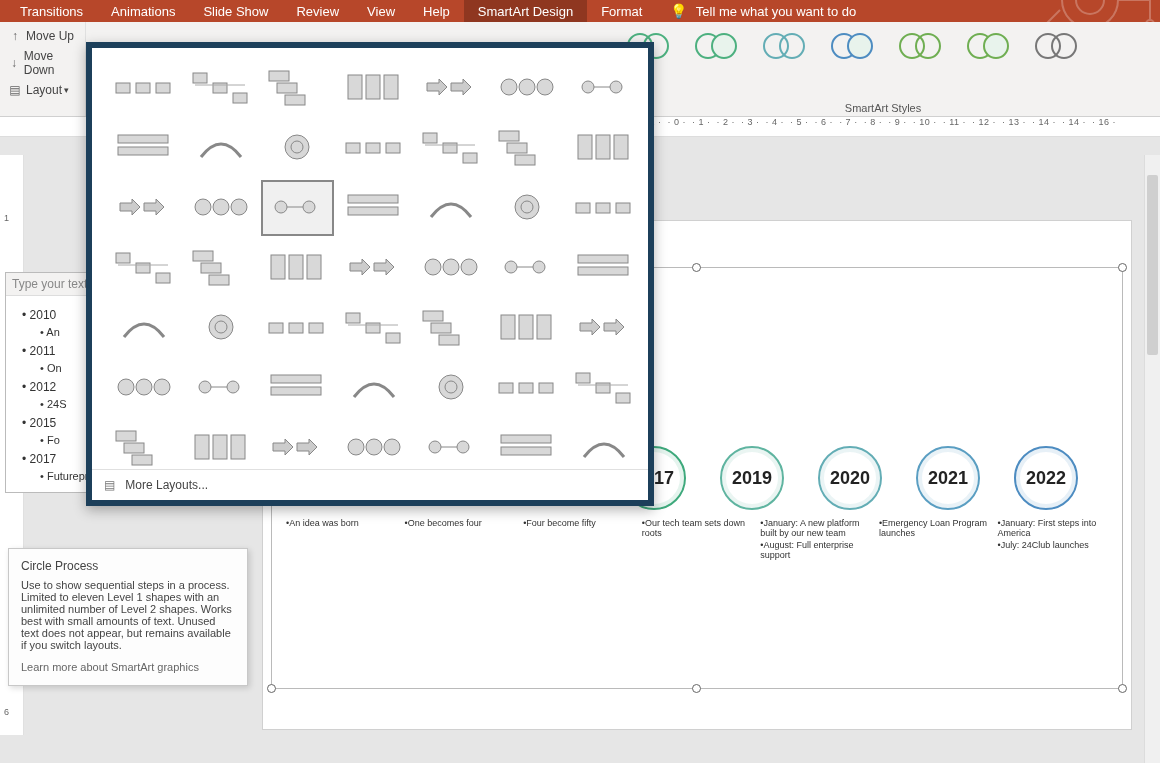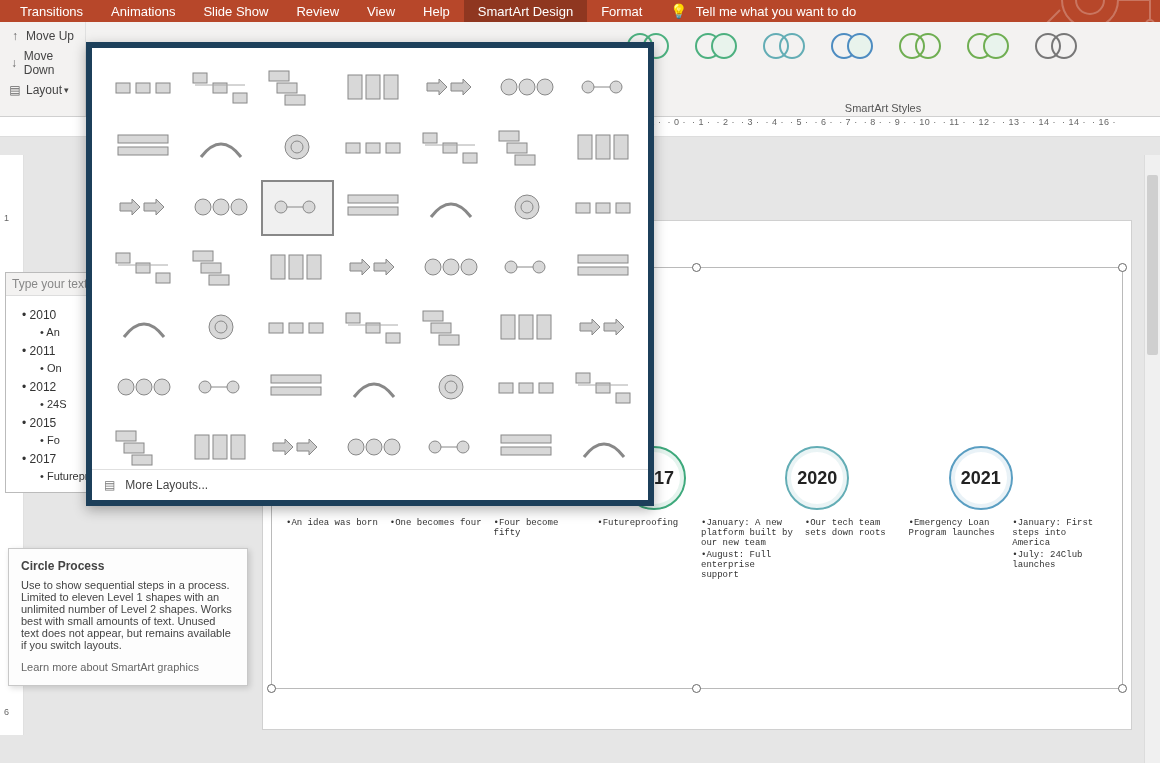--- a/index.html
+++ b/index.html
@@ -193,21 +193,21 @@
     width: 240px;
     background: #fdfdfd;
     border: 1px solid #c8c8c8;
     padding: 10px 12px 12px;
     font-size: 11px;
     color: #444;
     z-index: 6;
     box-shadow: 2px 2px 6px rgba(0,0,0,0.15);
   }
   .tooltip .tt-title {
-    font-weight: bold;
+    font-weight: normal;
     font-size: 12px;
     margin-bottom: 6px;
   }
   .tooltip .tt-link {
     color: #666;
     margin-top: 10px;
     cursor: pointer;
   }
 
   
@@ -337,21 +337,21 @@
     right: 10px;
     top: 250px;
     display: flex;
     font-size: 9px;
     color: #333;
   }
   .tl-cap {
     flex: 1;
     padding: 0 4px;
   }
-  .tl-cap div { margin-bottom: 2px; font-family: Liberation Mono, monospace; }
+  .tl-cap div { margin-bottom: 2px; }
   .tl-cap div::before { content: "•"; }
 
   .scrollbar-right {
     position: absolute;
     right: 0;
     top: 155px;
     bottom: 0;
     width: 16px;
     background: #f0f0f0;
     border-left: 1px solid #dcdcdc;
@@ -813,49 +813,54 @@
     <div class="handle h-bl"></div>
     <div class="handle h-bm"></div>
     <div class="handle h-br"></div>
 
     <div class="timeline" id="timeline" style="left: 350px;">
         <div class="tl-node">
     <div class="tl-tail" style="background:#3ea97c;opacity:.6"></div>
     <div class="tl-circle" style="border-color:#3ea97c;box-shadow:inset 0 0 0 4px #3ea97c22">2017</div>
         </div>
         <div class="tl-node">
+    <div class="tl-tail" style="background:#5fb4a0;opacity:.6"></div>
+    <div class="tl-circle" style="border-color:#5fb4a0;box-shadow:inset 0 0 0 4px #5fb4a022">2019</div>
+        </div>
+        <div class="tl-node">
     <div class="tl-tail" style="background:#63adb5;opacity:.6"></div>
     <div class="tl-circle" style="border-color:#63adb5;box-shadow:inset 0 0 0 4px #63adb522">2020</div>
         </div>
         <div class="tl-node">
     <div class="tl-tail" style="background:#5a9ec2;opacity:.6"></div>
     <div class="tl-circle" style="border-color:#5a9ec2;box-shadow:inset 0 0 0 4px #5a9ec222">2021</div>
         </div>
+        <div class="tl-node">
+    <div class="tl-tail" style="background:#4d8cc1;opacity:.6"></div>
+    <div class="tl-circle" style="border-color:#4d8cc1;box-shadow:inset 0 0 0 4px #4d8cc122">2022</div>
+        </div>
       </div>
     <div class="tl-captions" id="tl-captions" style="left: 10px;">
         <div class="tl-cap">
           <div>An idea was born</div>
         </div>
         <div class="tl-cap">
           <div>One becomes four</div>
         </div>
         <div class="tl-cap">
           <div>Four become fifty</div>
         </div>
         <div class="tl-cap">
-          <div>Futureproofing</div>
+          <div>Our tech team sets down roots</div>
         </div>
         <div class="tl-cap">
           <div>January: A new platform built by our new team</div>
           <div>August: Full enterprise support</div>
         </div>
         <div class="tl-cap">
-          <div>Our tech team sets down roots</div>
-        </div>
-        <div class="tl-cap">
           <div>Emergency Loan Program launches</div>
         </div>
         <div class="tl-cap">
           <div>January: First steps into America</div>
           <div>July: 24Club launches</div>
         </div>
       </div>
   </div>
 </div>
 

